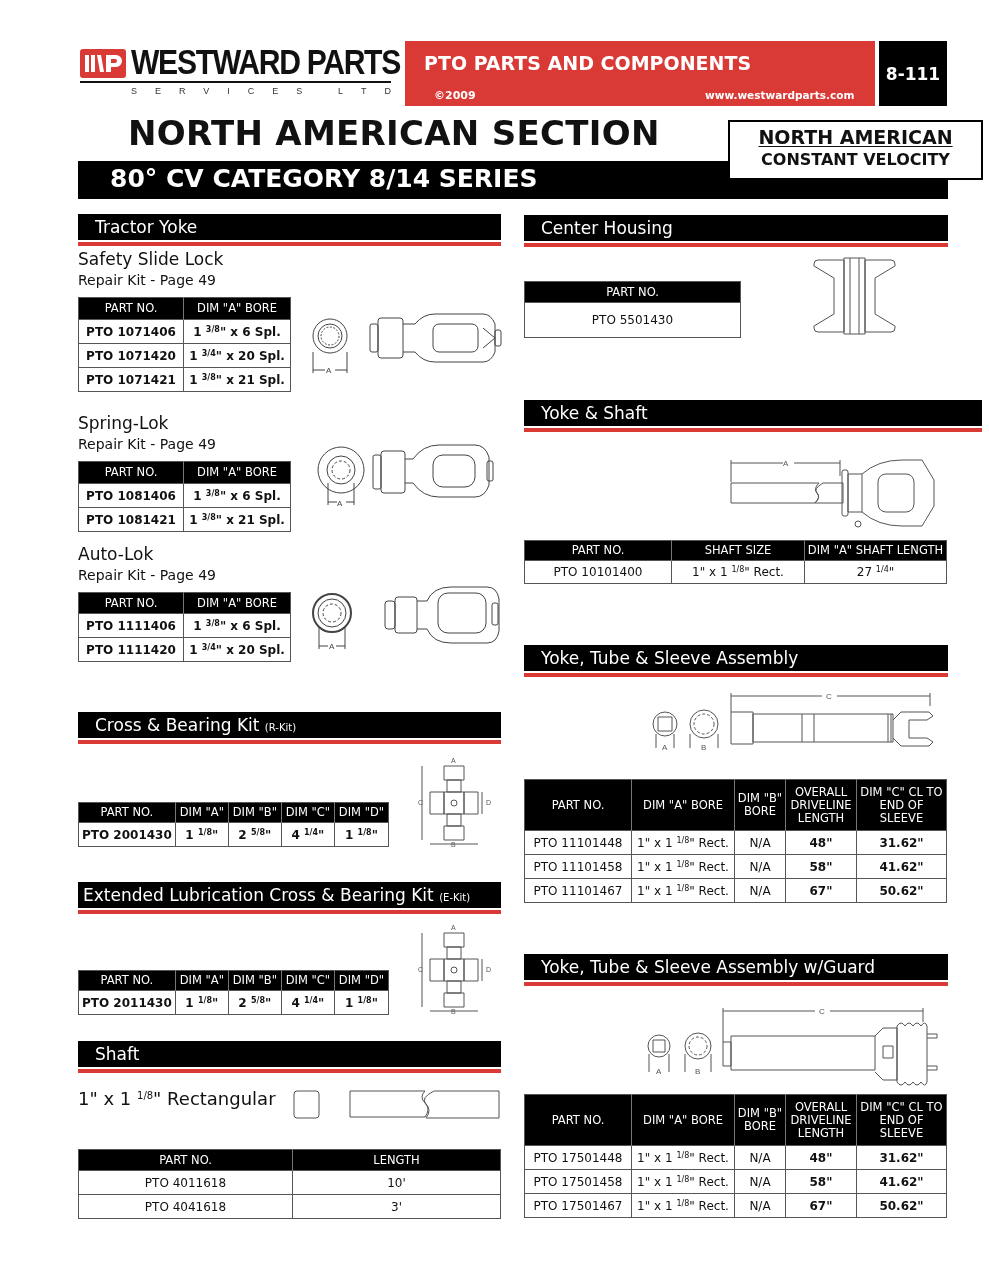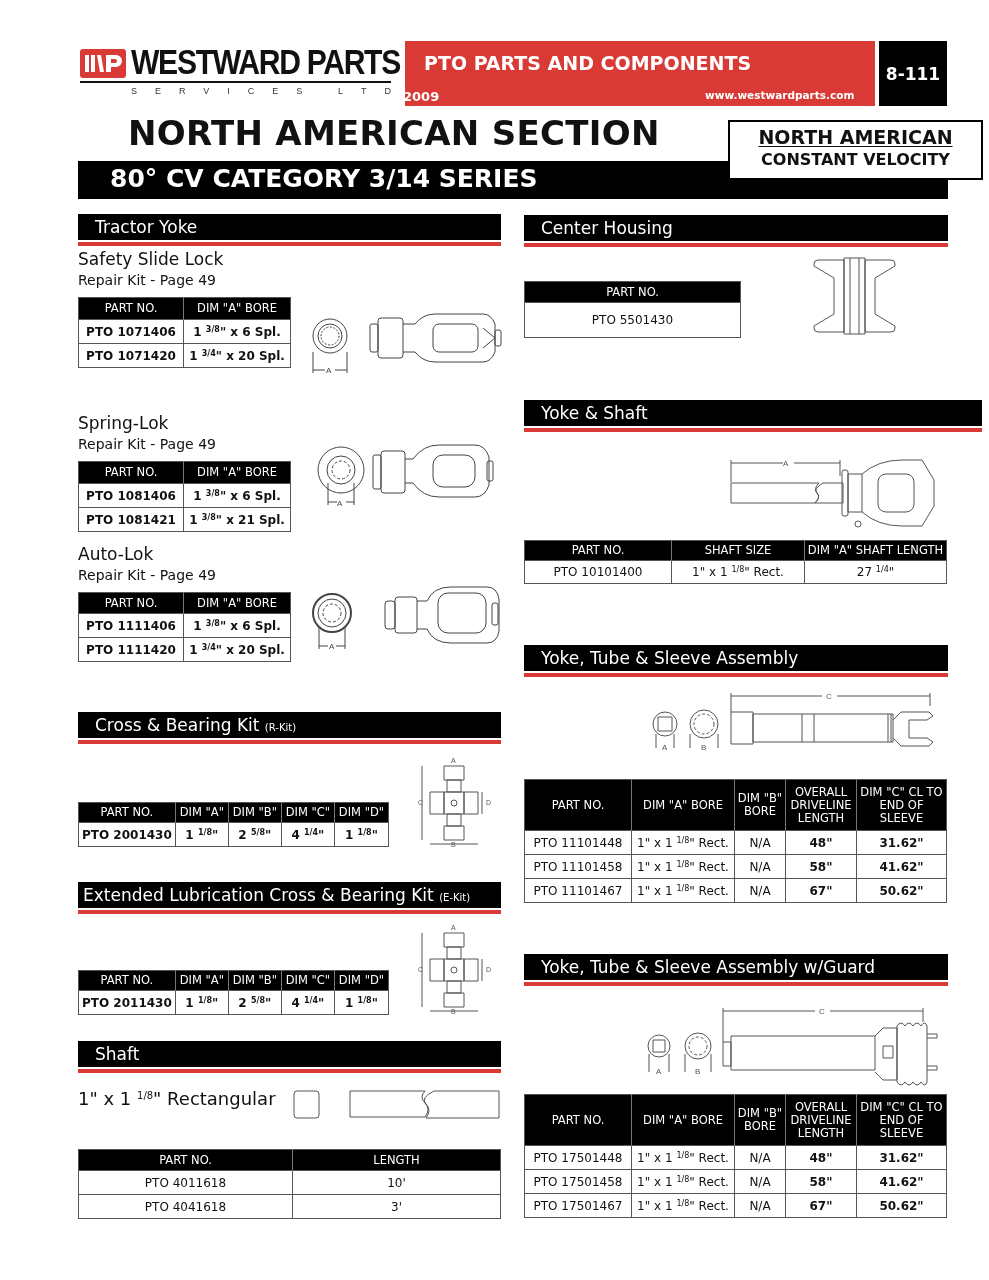--- a/index.html
+++ b/index.html
@@ -10,21 +10,21 @@
   
   .logo-mark { left: 80px; top: 49px; width: 46px; height: 29px; background: #d93a36; border-radius: 3px; }
   .logo-mark svg { display: block; }
   .logo-text { left: 131px; top: 42px; font-family: "Liberation Sans", sans-serif; font-weight: bold; font-size: 35px; letter-spacing: -1.5px; transform: scaleX(0.86); transform-origin: left top; color: #111; white-space: nowrap; }
   .logo-rule { left: 80px; top: 81px; width: 311px; height: 2px; background: #111; }
   .logo-sub { left: 131px; top: 86px; width: 260px; font-size: 9px; color: #333; display: flex; justify-content: space-between; font-family: "Liberation Sans", sans-serif; }
   .logo-sub span { display: inline-block; }
 
   .red-band { left: 405px; top: 41px; width: 470px; height: 65px; background: #d93a36; }
   .red-title { left: 424px; top: 52px; color: #fff; font-family: "DejaVu Sans", sans-serif; font-weight: bold; font-size: 19px; white-space: nowrap; }
-  .red-copy { left: 390px; top: 89px; color: #fff; font-weight: bold; font-size: 13px; }
+  .red-copy { left: 434px; top: 89px; color: #fff; font-weight: bold; font-size: 11px; }
   .red-url { left: 705px; top: 89px; color: #fff; font-weight: bold; font-size: 10.5px; }
   .page-no { left: 879px; top: 41px; width: 68px; height: 65px; background: #000; color: #fff; font-weight: bold; font-size: 17px; display: flex; align-items: center; justify-content: center; }
 
   .section-title { left: 128px; top: 113px; font-weight: bold; font-size: 34px; white-space: nowrap; letter-spacing: 0.3px; }
   .series-band { left: 78px; top: 161px; width: 870px; height: 38px; background: #000; }
   .series-title { left: 110px; top: 164px; color: #fff; font-weight: bold; font-size: 25px; white-space: nowrap; }
   .na-box { left: 728px; top: 120px; width: 255px; height: 60px; background: #fff; border: 2px solid #000; text-align: center; }
   .na-line1 { display: block; font-weight: bold; font-size: 19px; text-decoration: underline; text-underline-offset: 2px; margin-top: 4px; white-space: nowrap; }
   .na-line2 { display: block; font-weight: bold; font-size: 16px; margin-top: 2px; white-space: nowrap; }
 
@@ -78,21 +78,21 @@
 </div>
 
 <div class="abs red-band"></div>
 <div class="abs red-title">PTO PARTS AND COMPONENTS</div>
 <div class="abs red-copy">©2009</div>
 <div class="abs red-url">www.westwardparts.com</div>
 <div class="abs page-no">8-111</div>
 
 <div class="abs section-title">NORTH AMERICAN SECTION</div>
 <div class="abs series-band"></div>
-<div class="abs series-title">80° CV CATEGORY 3/14 SERIES</div>
+<div class="abs series-title">80° CV CATEGORY 8/14 SERIES</div>
 <div class="abs na-box">
   <span class="na-line1">NORTH AMERICAN</span>
   <span class="na-line2">CONSTANT VELOCITY</span>
 </div>
 
 <div class="bar" style="left:78px; top:214px; width:423px;">
   <div class="blk"></div>
     <div class="red"></div>
   <div class="lbl">Tractor Yoke</div>
 </div>
@@ -107,20 +107,24 @@
   </tr>
     </thead>
   <tbody>
     <tr style="height:24px;">
       <td>PTO 1071406</td>
       <td><span>1</span> <span class="frac">3/8</span><span>" x 6 Spl.</span></td>
     </tr>
     <tr style="height:24px;">
       <td>PTO 1071420</td>
       <td><span>1</span> <span class="frac">3/4</span><span>" x 20 Spl.</span></td>
+    </tr>
+    <tr style="height:24px;">
+      <td>PTO 1071421</td>
+      <td><span>1</span> <span class="frac">3/8</span><span>" x 21 Spl.</span></td>
     </tr>
   </tbody>
 </table>
 <svg class="draw" style="left:305px; top:310px;" width="200" height="70">
   <g fill="none" stroke="#444" stroke-width="1">
     <circle cx="25" cy="26" r="17"></circle>
       <circle cx="25" cy="26" r="12"></circle>
       <circle cx="25" cy="26" r="9" stroke-dasharray="2 1.5"></circle>
     <line x1="8" y1="42" x2="8" y2="63"></line>
       <line x1="42" y1="42" x2="42" y2="63"></line>

